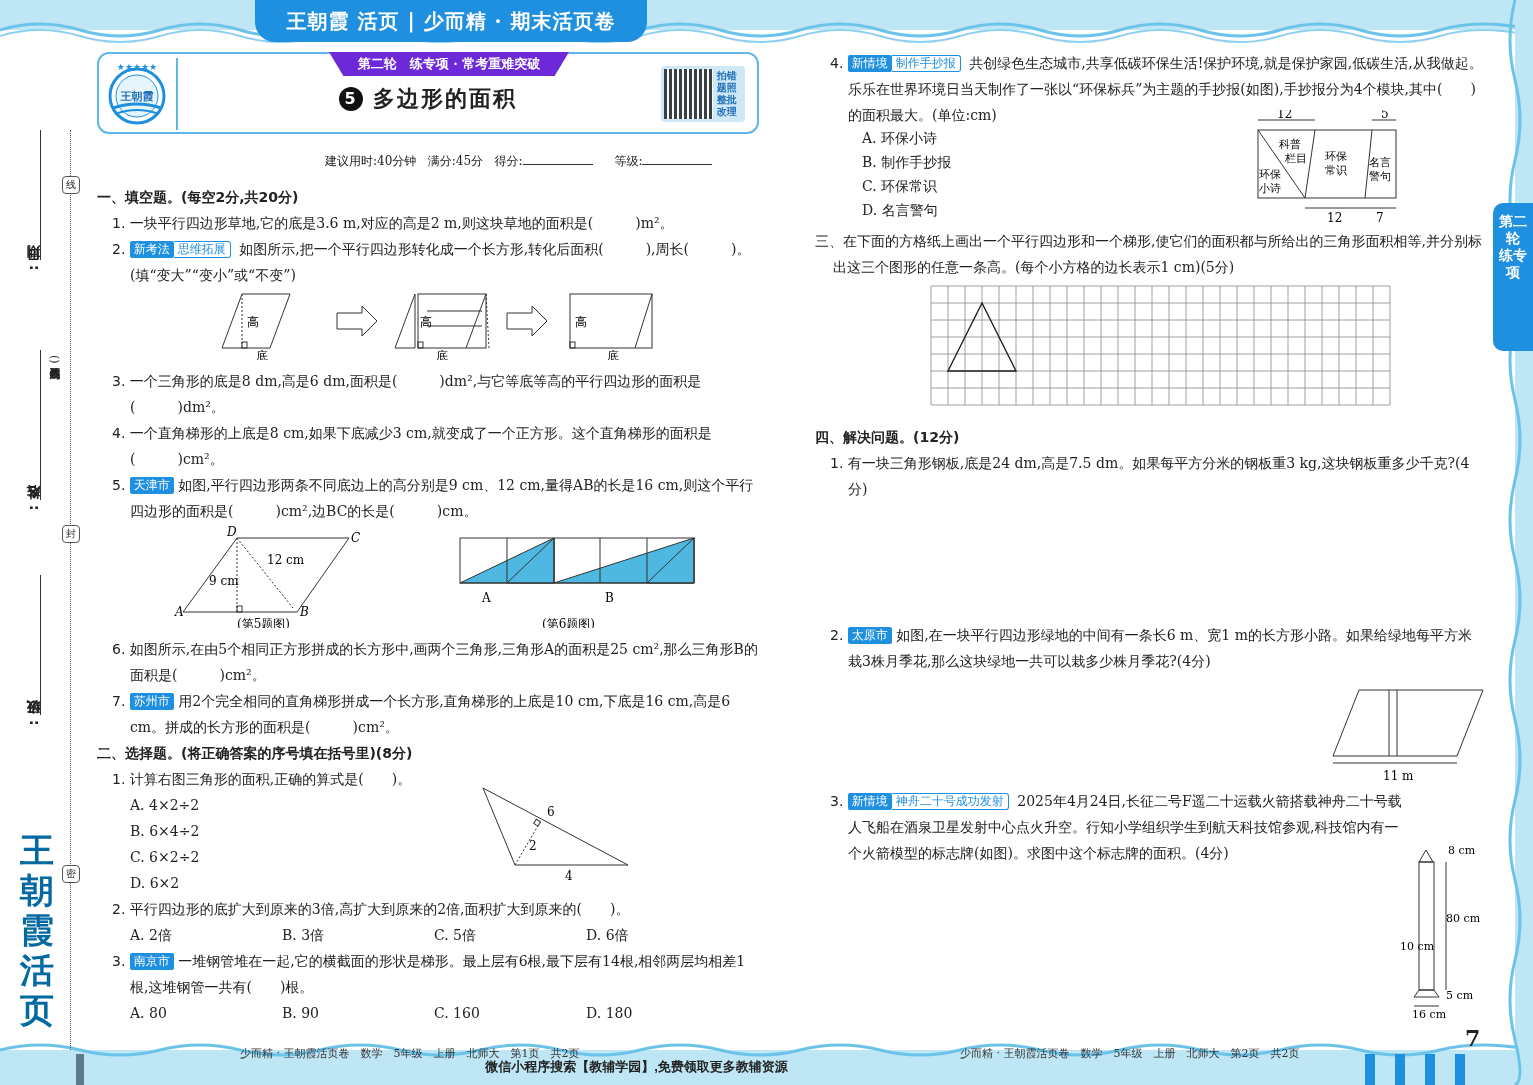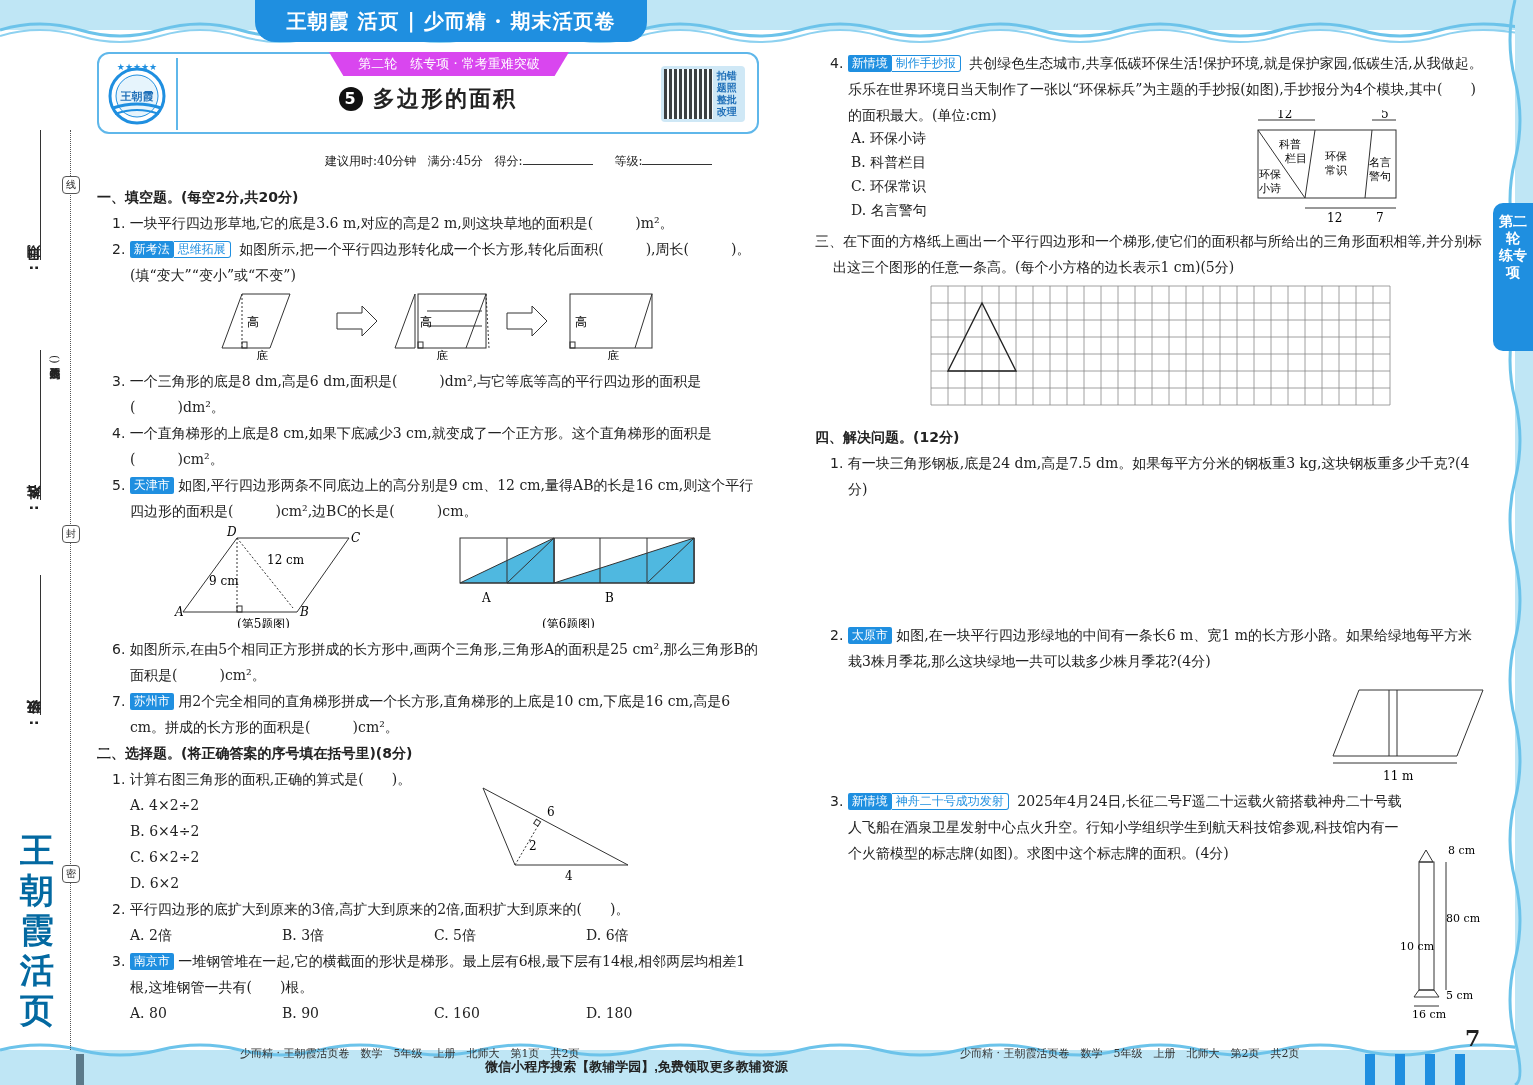--- a/index.html
+++ b/index.html
@@ -8,21 +8,21 @@
   .sans{font-family:"DejaVu Sans","Liberation Sans",sans-serif;}
   .paper{position:absolute;left:0;top:30px;width:1515px;height:1020px;background:#fff;}
   .wave-top{position:absolute;left:0;top:0;width:1533px;height:50px;}
   .wave-bot{position:absolute;left:0;top:1040px;width:1533px;height:45px;}
   .wave-right{position:absolute;left:1503px;top:0;width:30px;height:1085px;}
   
   .banner{position:absolute;left:255px;top:0;width:392px;height:42px;background:#1f8fe0;border-radius:0 0 20px 20px;color:#fff;font-weight:bold;font-size:20px;display:flex;align-items:center;justify-content:center;letter-spacing:1px;}
   .title-box{position:absolute;left:97px;top:52px;width:662px;height:82px;border:2px solid #5fb7ea;border-radius:12px;background:#fff;}
   .logo-circle{position:absolute;left:8px;top:4px;width:60px;height:70px;}
   .logo-divider{position:absolute;left:77px;top:4px;width:2px;height:72px;background:#5fb7ea;}
-  .round-tab{position:absolute;left:230px;top:-2px;width:240px;height:24px;background:#d946ef;color:#fff;font-size:13px;font-weight:normal;display:flex;align-items:center;justify-content:center;clip-path:polygon(0 0,100% 0,94% 100%,6% 100%);}
+  .round-tab{position:absolute;left:230px;top:-2px;width:240px;height:24px;background:#6d28d9;color:#fff;font-size:13px;font-weight:bold;display:flex;align-items:center;justify-content:center;clip-path:polygon(0 0,100% 0,94% 100%,6% 100%);}
   .main-title{position:absolute;left:0;width:100%;top:30px;text-align:center;font-size:22px;font-weight:bold;letter-spacing:2px;}
   .num-badge{display:inline-block;width:24px;height:24px;border-radius:50%;background:#111;color:#fff;font-size:16px;line-height:24px;text-align:center;margin-right:10px;vertical-align:2px;}
   .qr{position:absolute;right:12px;top:12px;width:84px;height:56px;background:#cfe8f6;border-radius:4px;display:flex;align-items:center;padding:3px;}
   .qr-code{width:50px;height:50px;background:
     repeating-linear-gradient(90deg,#222 0 3px,#fff 3px 5px),#222;opacity:.85;}
   .qr-text{width:26px;margin-left:4px;font-size:10px;line-height:12px;color:#1f6fb8;font-weight:bold;}
   .meta{position:absolute;left:325px;top:153px;font-size:12px;}
   .meta .line{display:inline-block;width:70px;border-bottom:1px solid #333;margin-right:18px;}
   
   .binding{position:absolute;left:0;top:130px;width:95px;height:900px;}
@@ -240,23 +240,23 @@
 </div>
 <div class="footer" style="left:240px;top:1028px;">少而精 · 王朝霞活页卷　数学　5年级　上册　北师大　第1页　共2页</div>
 
 <div class="col" style="left:815px;top:50px;width:670px;">
   <div style="position:relative;height:178px;">
     <div class="q" style="padding-left:33px;text-indent:-18px;">
       <span class="qn">4.</span>
       <span class="tag">新情境</span><span class="tag2">制作手抄报</span>
       <span>共创绿色生态城市,共享低碳环保生活!保护环境,就是保护家园,低碳生活,从我做起。乐乐在世界环境日当天制作了一张以“环保标兵”为主题的手抄报(如图),手抄报分为4个模块,其中(　　)的面积最大。(单位:cm)</span>
     </div>
-    <div style="position:absolute;left:36px;top:76px;line-height:24px;">
+    <div style="position:absolute;left:47px;top:76px;line-height:24px;">
       <div>A. 环保小诗</div>
-      <div>B. 科普栏目</div>
+      <div>B. 制作手抄报</div>
       <div>C. 环保常识</div>
       <div>D. 名言警句</div>
     </div>
     <svg style="position:absolute;left:438px;top:60px" width="145" height="114">
       <g stroke="#333" fill="none" stroke-width="1">
         <rect x="5" y="20" width="138" height="68"></rect>
         <line x1="5" y1="20" x2="52" y2="88"></line>
         <line x1="62" y1="20" x2="52" y2="88"></line>
         <line x1="119" y1="20" x2="112" y2="88"></line>
         <line x1="5" y1="10" x2="62" y2="10"></line>

